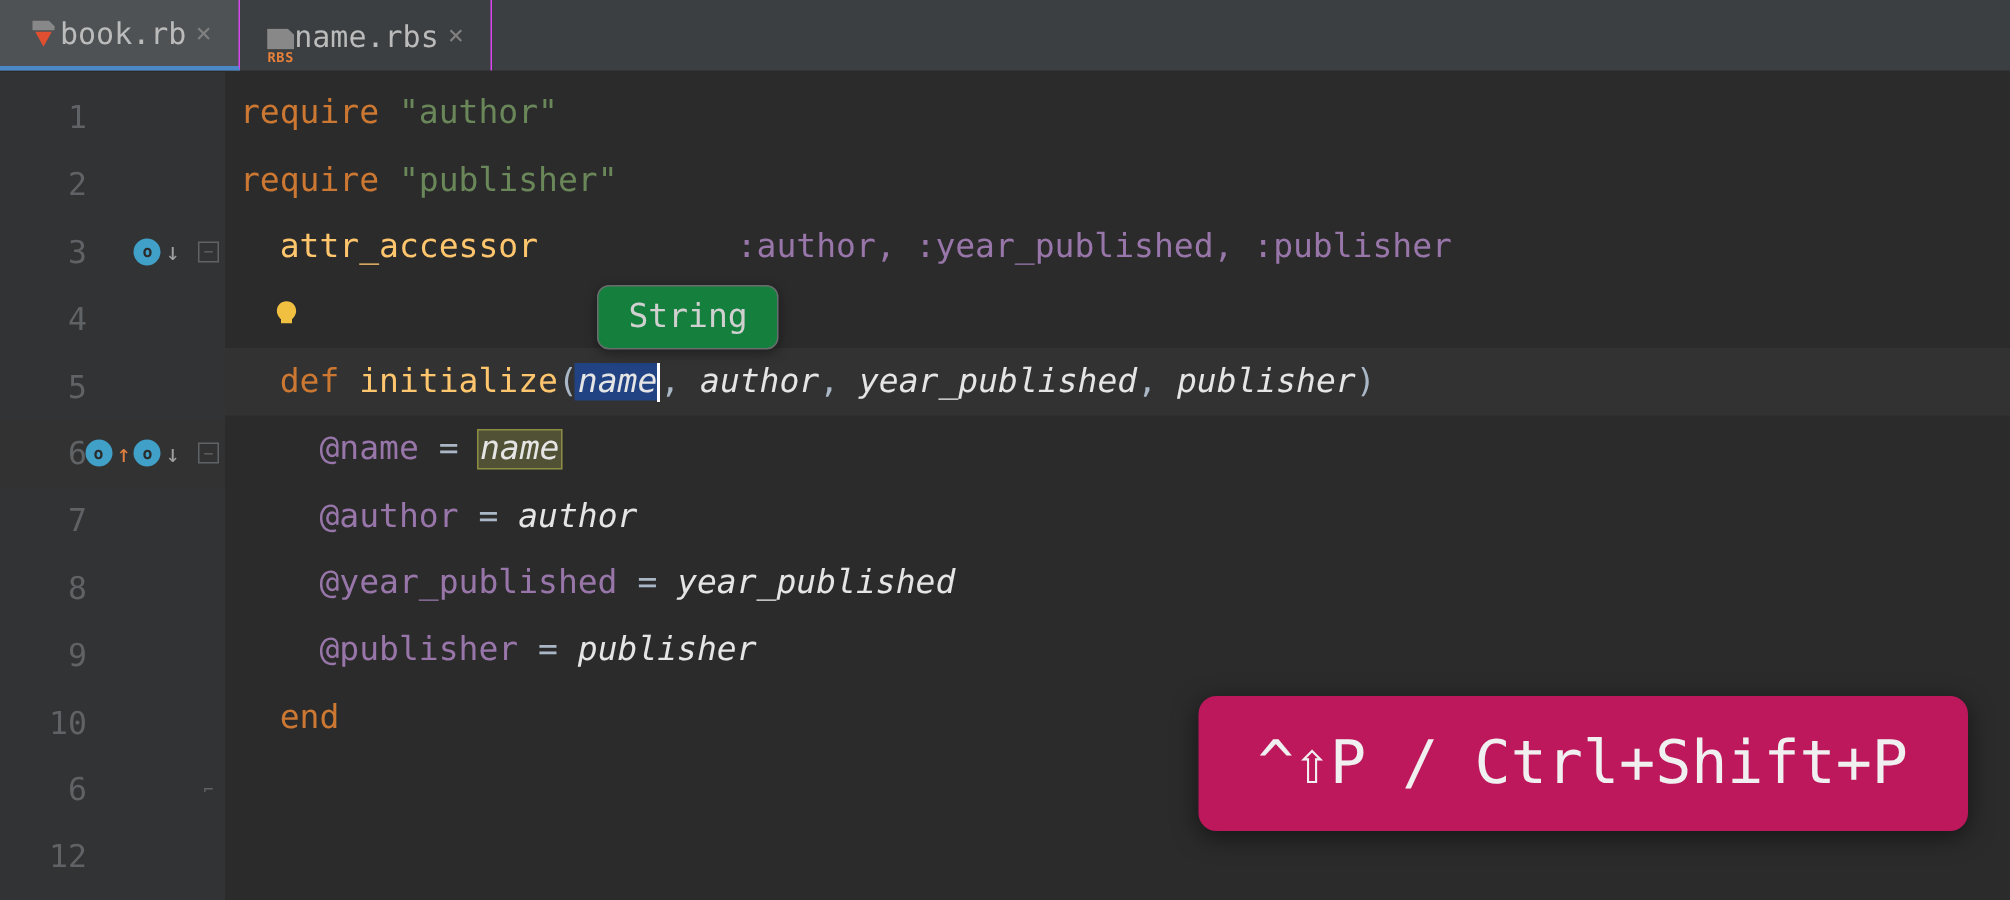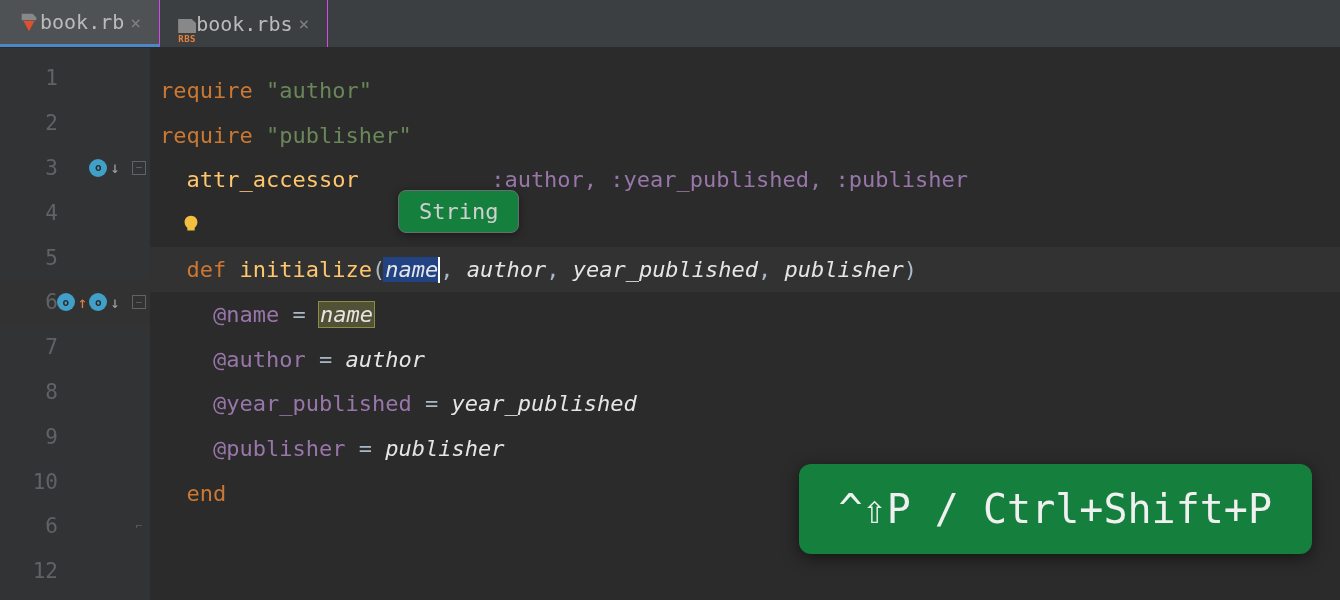--- a/index.html
+++ b/index.html
@@ -104,21 +104,21 @@
       width: 14px; height: 14px;
       border: 1px solid #606366;
       display: flex;
       align-items: center;
       justify-content: center;
       font-size: 11px;
       line-height: 1;
     }
     .code-area {
       flex: 1;
-      padding-top: 20px;
+      padding-top: 5px;
       position: relative;
       font-size: 22px;
     }
     .code-line {
       height: 44.8px;
       display: flex;
       align-items: center;
       padding-left: 10px;
       white-space: pre;
       position: relative;
@@ -161,21 +161,21 @@
       padding: 8px 20px;
       font-size: 22px;
       color: #d0d0d0;
       z-index: 10;
       box-shadow: 0 2px 8px rgba(0,0,0,0.4);
     }
     .shortcut-overlay {
       position: absolute;
       right: 28px;
       bottom: 46px;
-      background: #15803d;
+      background: #be185d;
       border-radius: 12px;
       padding: 22px 40px;
       font-size: 40px;
       color: #f0f0f0;
       font-family: 'Menlo', 'Consolas', monospace;
       z-index: 20;
       box-shadow: 0 4px 16px rgba(0,0,0,0.5);
     }
     .caret {
       display: inline-block;
@@ -198,21 +198,21 @@
         </svg>
     </span>
     <span>book.rb</span>
     <span class="close-x">×</span>
   </div>
   <div class="tab">
     <span class="file-icon-rbs">
       <span class="doc"></span>
       <span class="rbs-label">RBS</span>
     </span>
-    <span>book.rbs</span>
+    <span>name.rbs</span>
     <span class="close-x">×</span>
   </div>
 </div>
 
 <div class="editor-area">
   <div class="gutter">
     <div class="gutter-line">
         <span>1</span>
       </div>
     <div class="gutter-line">

